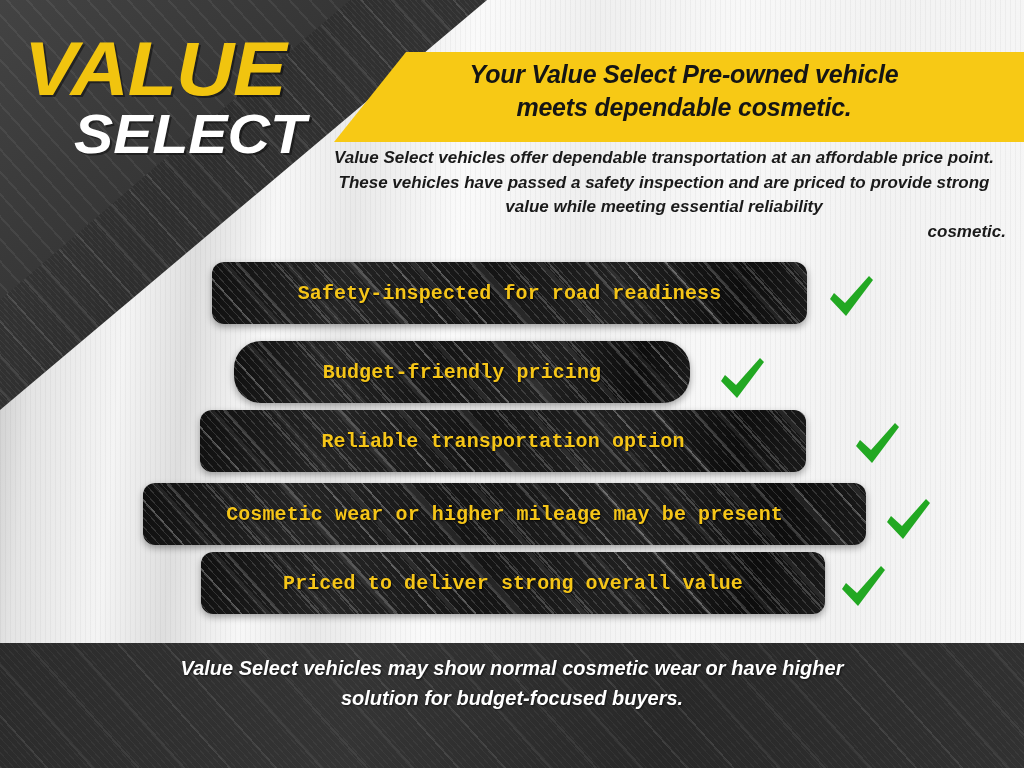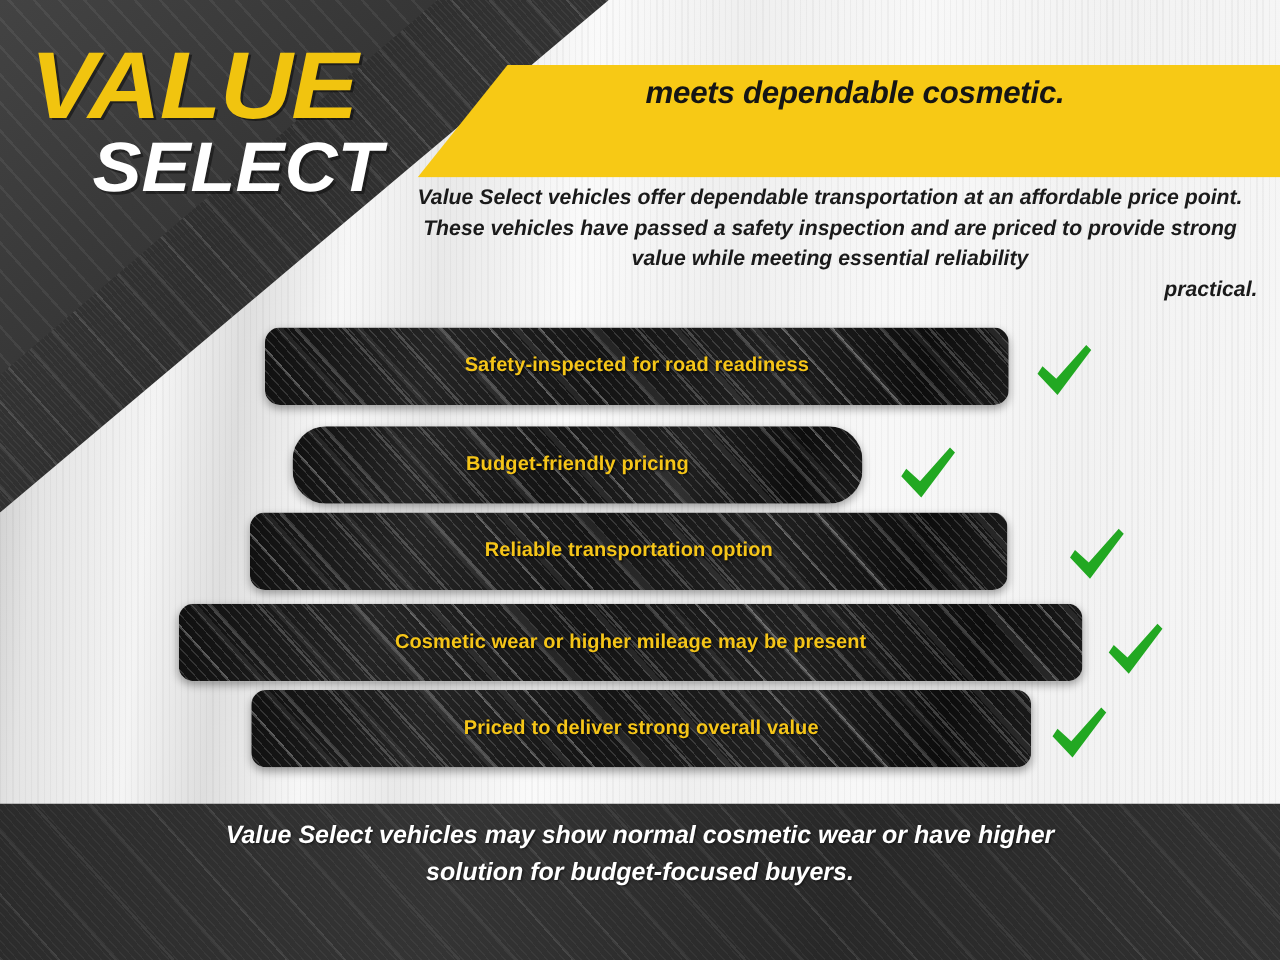--- a/index.html
+++ b/index.html
@@ -163,23 +163,23 @@
       repeating-linear-gradient(48deg,
         rgba(255,255,255,0.20) 0px, rgba(255,255,255,0.20) 2px,
         rgba(255,255,255,0.0) 2px, rgba(255,255,255,0.0) 29px),
       repeating-linear-gradient(48deg,
         rgba(255,255,255,0.07) 0px, rgba(255,255,255,0.07) 5px,
         rgba(255,255,255,0.0) 5px, rgba(255,255,255,0.0) 47px),
       linear-gradient(100deg, #101010 0%, #242424 22%, #141414 45%,
                       #202020 68%, #0d0d0d 88%, #1a1a1a 100%);
   }
   .bar-label {
-    font-family: Liberation Sans, sans-serif;
-    font-weight: bold;
-    font-size: 16px;
+    font-family: Liberation Mono, monospace;
+    font-weight: bold;
+    font-size: 20px;
     letter-spacing: 0.1px;
     color: #f5c518;
     white-space: nowrap;
     text-shadow: 1px 1px 2px rgba(0,0,0,0.75);
   }
   .check {
     flex: 0 0 auto;
     width: 52px;
     height: 52px;
     display: block;
@@ -246,28 +246,29 @@
   <div class="dark-wedge-2"></div>
 
   <div class="headline-banner"></div>
 
   <div class="logo">
     <span class="logo-value">VALUE</span>
     <span class="logo-select">SELECT</span>
   </div>
 
   <div class="headline-text">
+    <div>Your Value Select Pre-owned vehicle</div>
     <div>meets dependable cosmetic.</div>
   </div>
 
   <div class="intro-para">
     <span>Value Select vehicles offer dependable transportation at an affordable</span>
     <span>price point. These vehicles have passed a safety inspection and are</span>
     <span>priced to provide strong value while meeting essential reliability</span>
-    <span class="last-line">practical.</span>
+    <span class="last-line">cosmetic.</span>
   </div>
 
   <div class="bars">
 
     <div class="bar-row" id="row-0">
       <div class="bar">
         <span class="bar-label">Safety-inspected for road readiness</span>
       </div>
       <svg class="check" viewBox="0 0 52 52">
         <path d="M5 27 L9 21 L20 31 L44 4 L48 8 L21 44 Z" fill="#22a822"></path>

